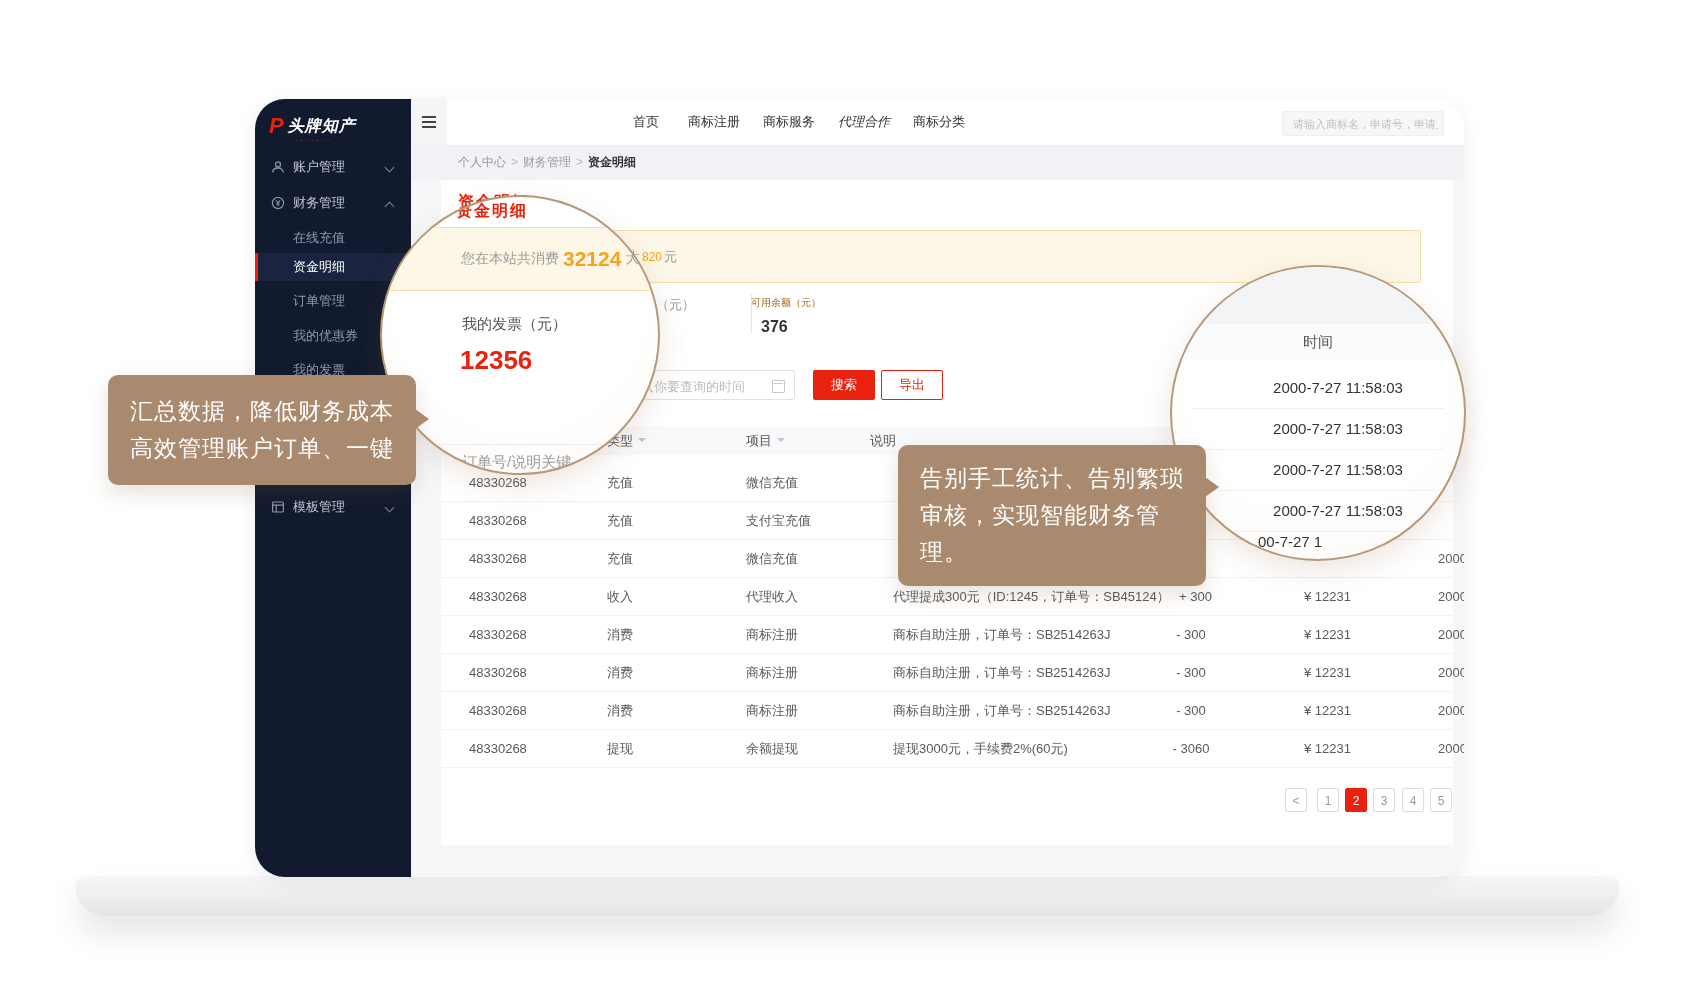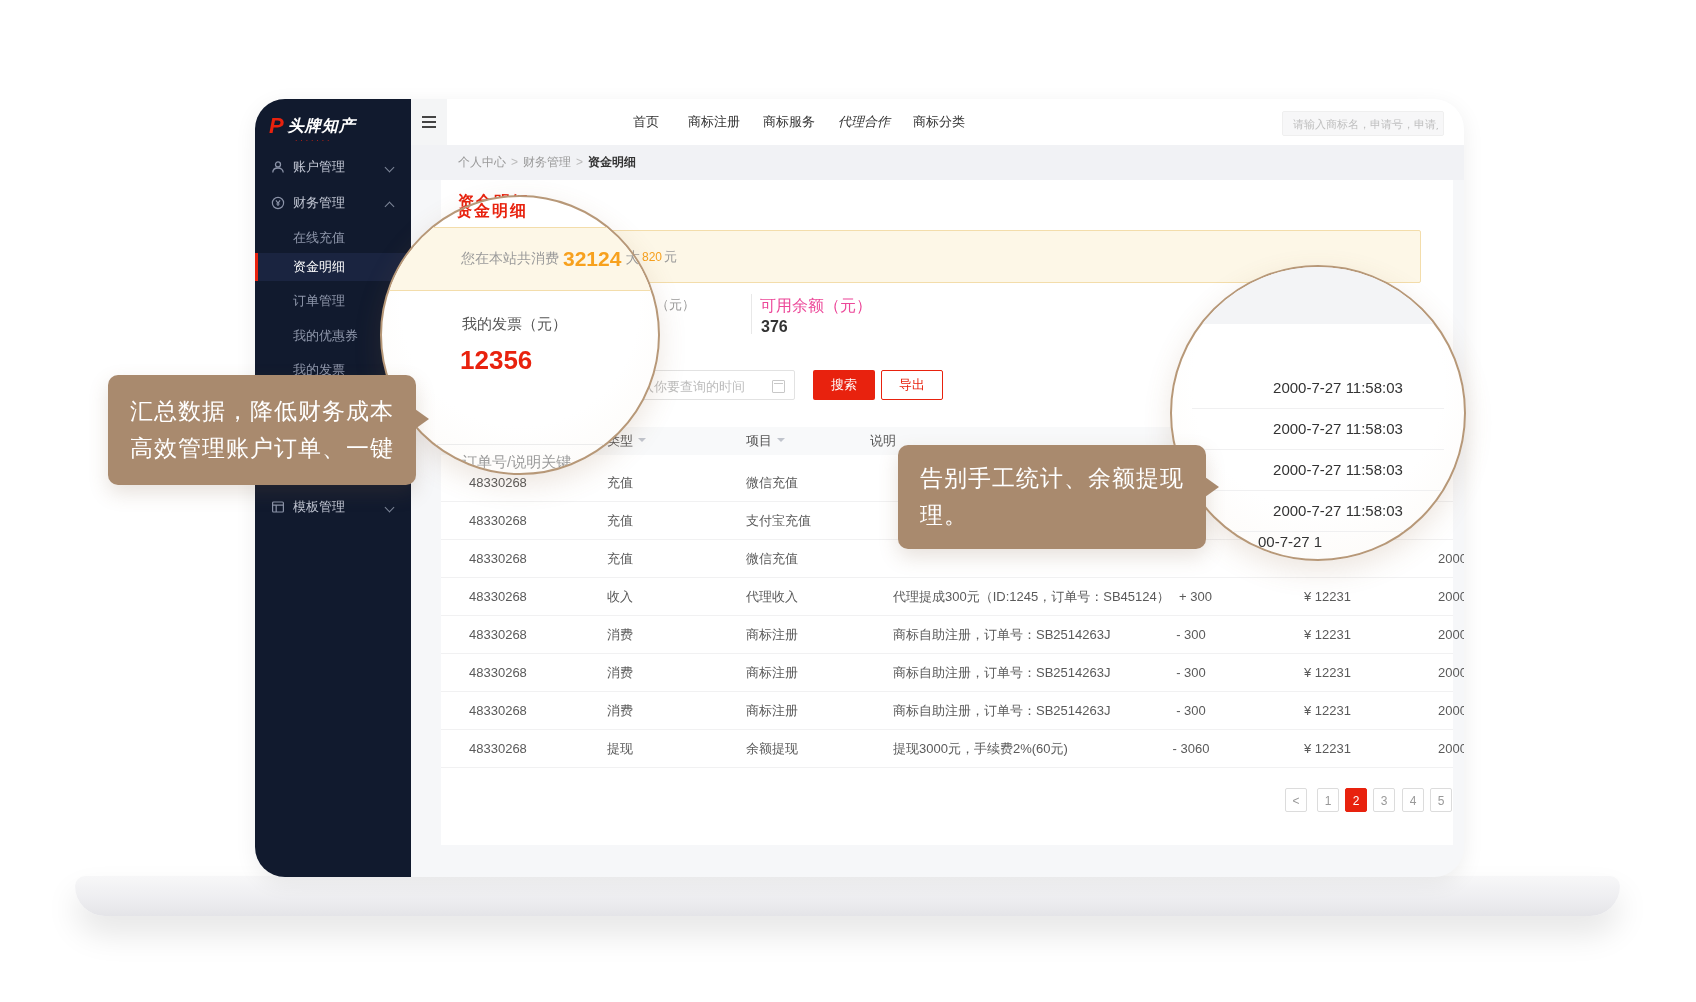--- a/index.html
+++ b/index.html
@@ -47,21 +47,21 @@
 
   
   .card{position:absolute;left:186px;top:81px;width:1012px;height:665px;background:#fff;}
   .tab-title{position:absolute;left:17px;top:12px;font-size:16px;font-weight:bold;color:#e8220e;letter-spacing:2px;}
   .banner{position:absolute;left:17px;top:50px;width:963px;height:53px;background:#fdf7e7;border:1px solid #f3ddab;border-radius:2px;box-sizing:border-box;}
   .banner .frag{position:absolute;left:168px;top:0;height:51px;line-height:51px;font-size:13px;color:#9a9a9a;}
   .banner .frag .o{color:#f7a11e;font-size:12px;margin:0 2px;}
 
   .stat-el-label{position:absolute;left:215px;top:116px;font-size:13px;color:#999;}
   .stat-div{position:absolute;left:310px;top:114px;width:1px;height:40px;background:#e8e8e8;}
-  .stat3-label{position:absolute;left:319px;top:116px;font-size:16px;color:#ec4899;}
+  .stat3-label{position:absolute;left:310px;top:116px;font-size:10px;color:#a16207;}
   .stat3-value{position:absolute;left:320px;top:138px;font-size:16px;font-weight:bold;color:#333;}
 
   .date-input{position:absolute;left:176px;top:190px;width:178px;height:30px;border:1px solid #e2e2e2;border-radius:2px;box-sizing:border-box;background:#fff;}
   .date-input input{position:absolute;left:8px;top:0;width:140px;height:28px;border:0;font-size:13px;color:#666;outline:none;background:transparent;}
   .date-input input::placeholder{color:#bdbdbd;}
   .cal{position:absolute;right:9px;top:9px;width:11px;height:11px;border:1px solid #c8c8c8;border-radius:1px;}
   .cal:before{content:"";position:absolute;left:1px;right:1px;top:2px;height:1px;background:#c8c8c8;}
   .btn-search{position:absolute;left:372px;top:190px;width:62px;height:30px;background:#e8220e;color:#fff;font-size:13px;text-align:center;line-height:30px;border-radius:2px;cursor:pointer;}
   .btn-export{position:absolute;left:440px;top:190px;width:62px;height:30px;background:#fff;color:#e8220e;font-size:13px;text-align:center;line-height:28px;border:1px solid #e8220e;border-radius:2px;box-sizing:border-box;cursor:pointer;}
 
@@ -326,20 +326,21 @@
       </div>
     </div>
     <div class="m-stat-label">我的发票（元）</div>
     <div class="m-stat-value">12356</div>
     <div class="m-line"></div>
     <div class="m-colhead">订单号/说明关键</div>
   </div>
 
   <div class="mag mag2">
     <div class="m-top"></div>
+    <div class="m-thead">时间</div>
     <div id="mag2-rows">
         <div class="m-time" style="top: 106px;">2000-7-27 11:58:03</div>
         <div class="m-sep" style="top: 141px;"></div>
         <div class="m-time" style="top: 147px;">2000-7-27 11:58:03</div>
         <div class="m-sep" style="top: 182px;"></div>
         <div class="m-time" style="top: 188px;">2000-7-27 11:58:03</div>
         <div class="m-sep" style="top: 223px;"></div>
         <div class="m-time" style="top: 229px;">2000-7-27 11:58:03</div>
         <div class="m-sep" style="top: 264px;"></div>
       </div>
@@ -348,19 +349,20 @@
 
   <div class="tip tip1">
     <div id="tip1-lines">
         <div class="ln">汇总数据，降低财务成本</div>
         <div class="ln">高效管理账户订单、一键</div>
       </div>
     <div class="arrow"></div>
   </div>
   <div class="tip tip2">
     <div id="tip2-lines">
-        <div class="ln">告别手工统计、余额提现</div>
+        <div class="ln">告别手工统计、告别繁琐</div>
+        <div class="ln">审核，实现智能财务管</div>
         <div class="ln">理。</div>
       </div>
     <div class="arrow"></div>
   </div>
 
 </div>
 
 </body></html>

